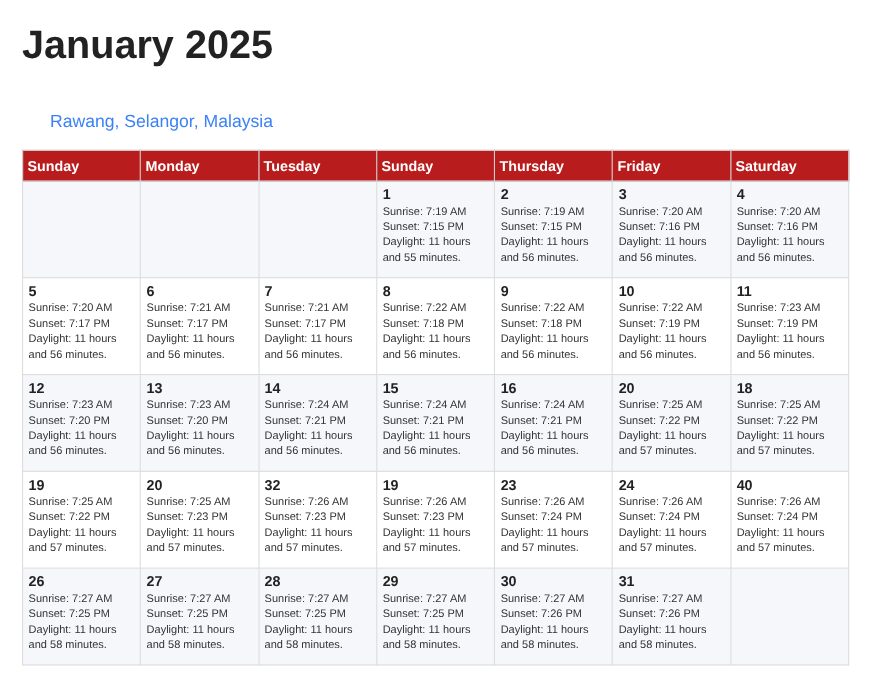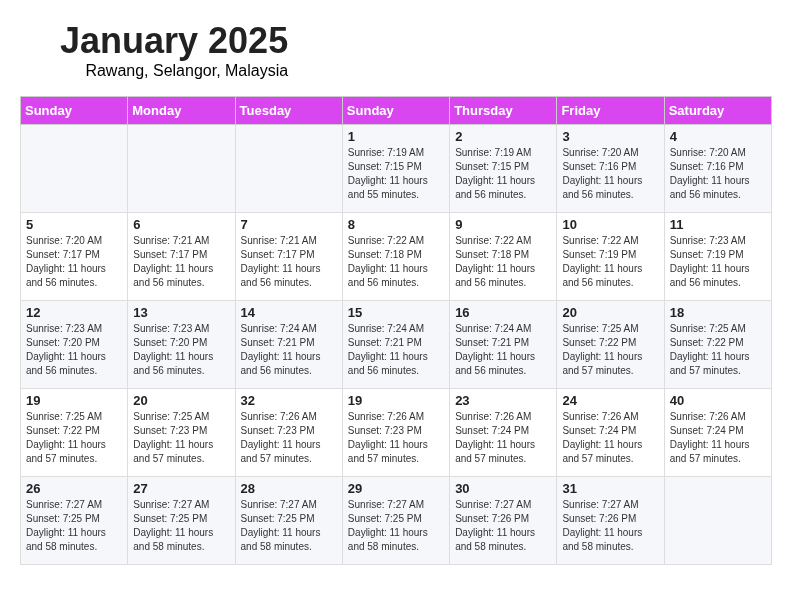--- a/index.html
+++ b/index.html
@@ -40,33 +40,33 @@
       height: 28px;
       margin-right: 4px;
     }
     .title-block {
       text-align: right;
     }
     .month-title {
       font-size: 36px;
       font-weight: bold;
       color: #222;
-      margin-left: 40px;
     }
     .location-title {
       font-size: 16px;
-      color: #000000;
+      color: #3b82f6;
+      margin-top: 40px;
     }
     table {
       width: 100%;
       border-collapse: collapse;
       table-layout: fixed;
     }
     thead tr th {
-      background-color: #d946ef;
+      background-color: #b91c1c;
       color: #fff;
       font-size: 13px;
       font-weight: bold;
       padding: 6px 4px;
       text-align: left;
       border: 1px solid #ccc;
     }
     tbody tr td {
       vertical-align: top;
       padding: 4px 5px;

